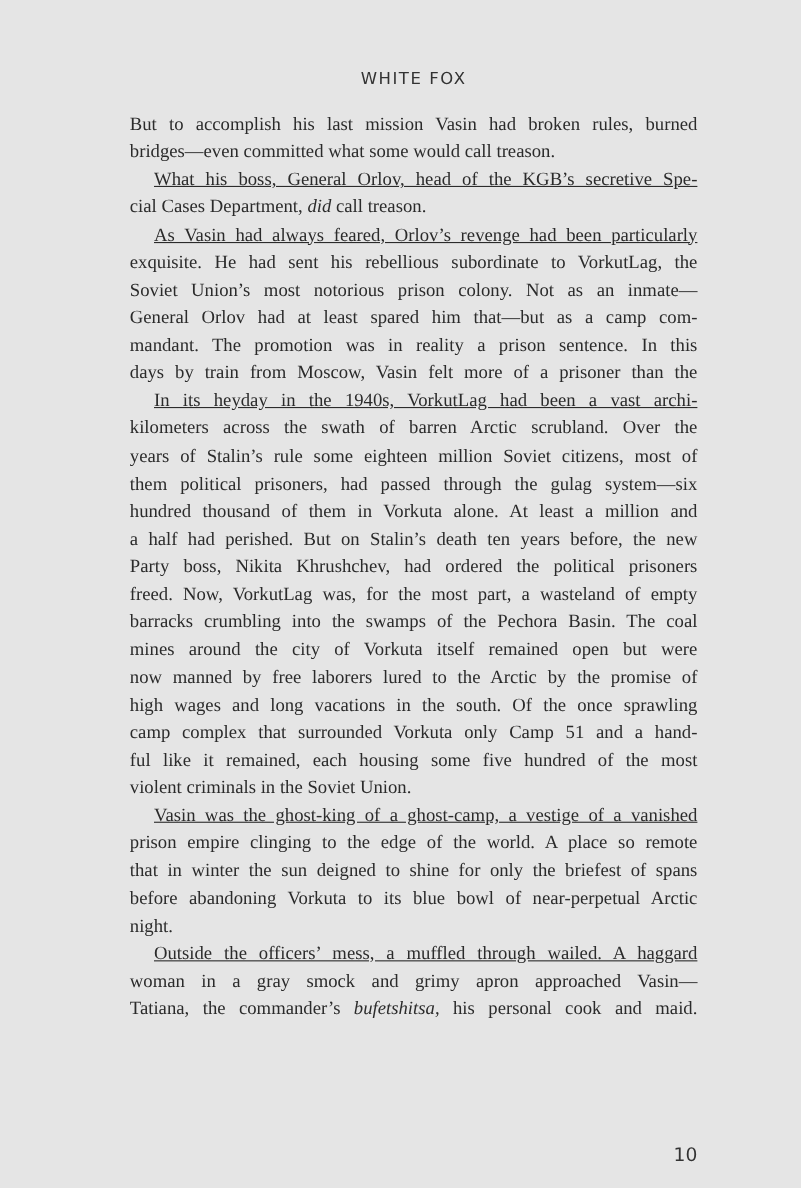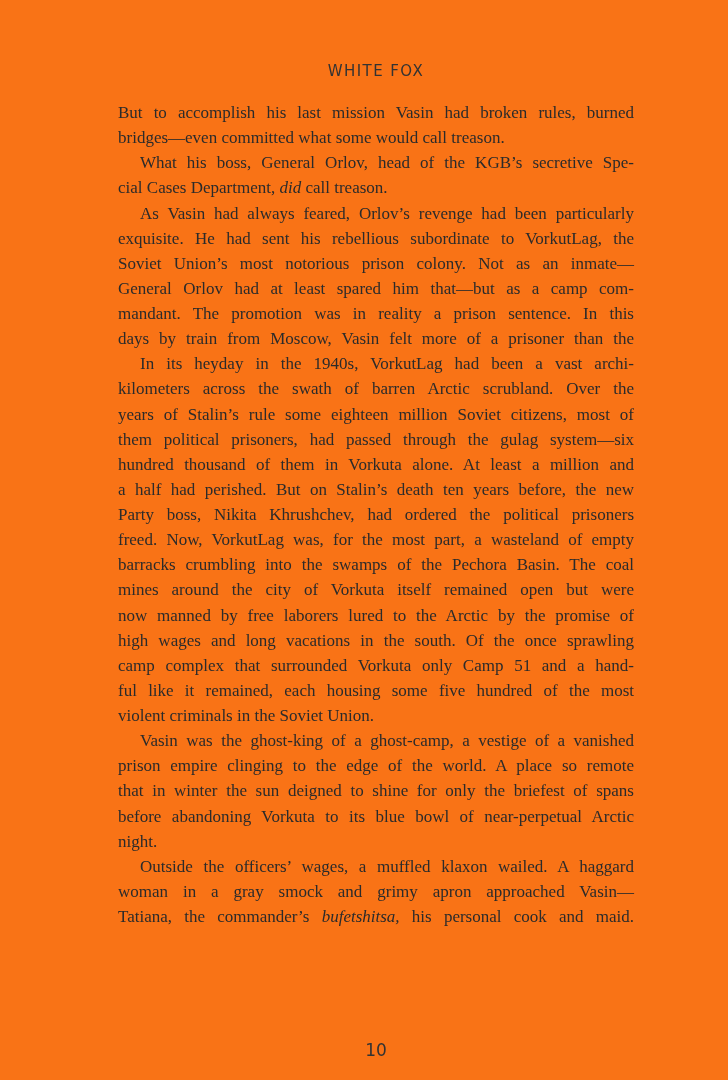--- a/index.html
+++ b/index.html
@@ -11,21 +11,21 @@
     width: 728px;
     height: 1080px;
     position: relative;
     overflow: hidden;
     color: #2a2a2a;
   }
   .page {
     position: absolute;
     left: 0; top: 0;
     width: 728px; height: 1080px;
-    background: #f97316;
+    background: #e5e5e5;
   }
   .running-head {
     position: absolute;
     top: 62px;
     left: 118px;
     width: 516px;
     text-align: center;
     font-family: "DejaVu Sans", sans-serif;
     font-size: 15px;
     letter-spacing: 1.4px;
@@ -50,28 +50,29 @@
     height: 25.14px;
     overflow: visible;
   }
   .line.last {
     text-align: left;
     text-align-last: left;
     font-family: Liberation Serif, serif;
   }
   .line.indent {
     padding-left: 22px;
+    text-decoration: underline;
   }
   .line .it { font-style: italic; }
   .folio {
     position: absolute;
     top: 1040px;
     left: 118px;
     width: 516px;
-    text-align: center;
+    text-align: right;
     font-family: "DejaVu Sans", sans-serif;
     font-size: 17px;
     color: #333333;
     line-height: 20px;
   }
 </style>
 </head>
 <body>
 
 <div class="page">
@@ -112,20 +113,20 @@
         <span class="line last">violent criminals in the Soviet Union.</span>
       </div>
       <div>
         <span class="line indent">Vasin was the ghost-king of a ghost-camp, a vestige of a vanished</span>
         <span class="line">prison empire clinging to the edge of the world. A place so remote</span>
         <span class="line">that in winter the sun deigned to shine for only the briefest of spans</span>
         <span class="line">before abandoning Vorkuta to its blue bowl of near-perpetual Arctic</span>
         <span class="line last">night.</span>
       </div>
       <div>
-        <span class="line indent">Outside the officers’ wages, a muffled klaxon wailed. A haggard</span>
+        <span class="line indent">Outside the officers’ mess, a muffled through wailed. A haggard</span>
         <span class="line">woman in a gray smock and grimy apron approached Vasin—</span>
         <span class="line"><span>Tatiana, the commander’s </span><span class="it">bufetshitsa,</span><span> his personal cook and maid.</span></span>
       </div>
     </div>
 
   <div class="folio">10</div>
 </div>
 
 </body></html>

